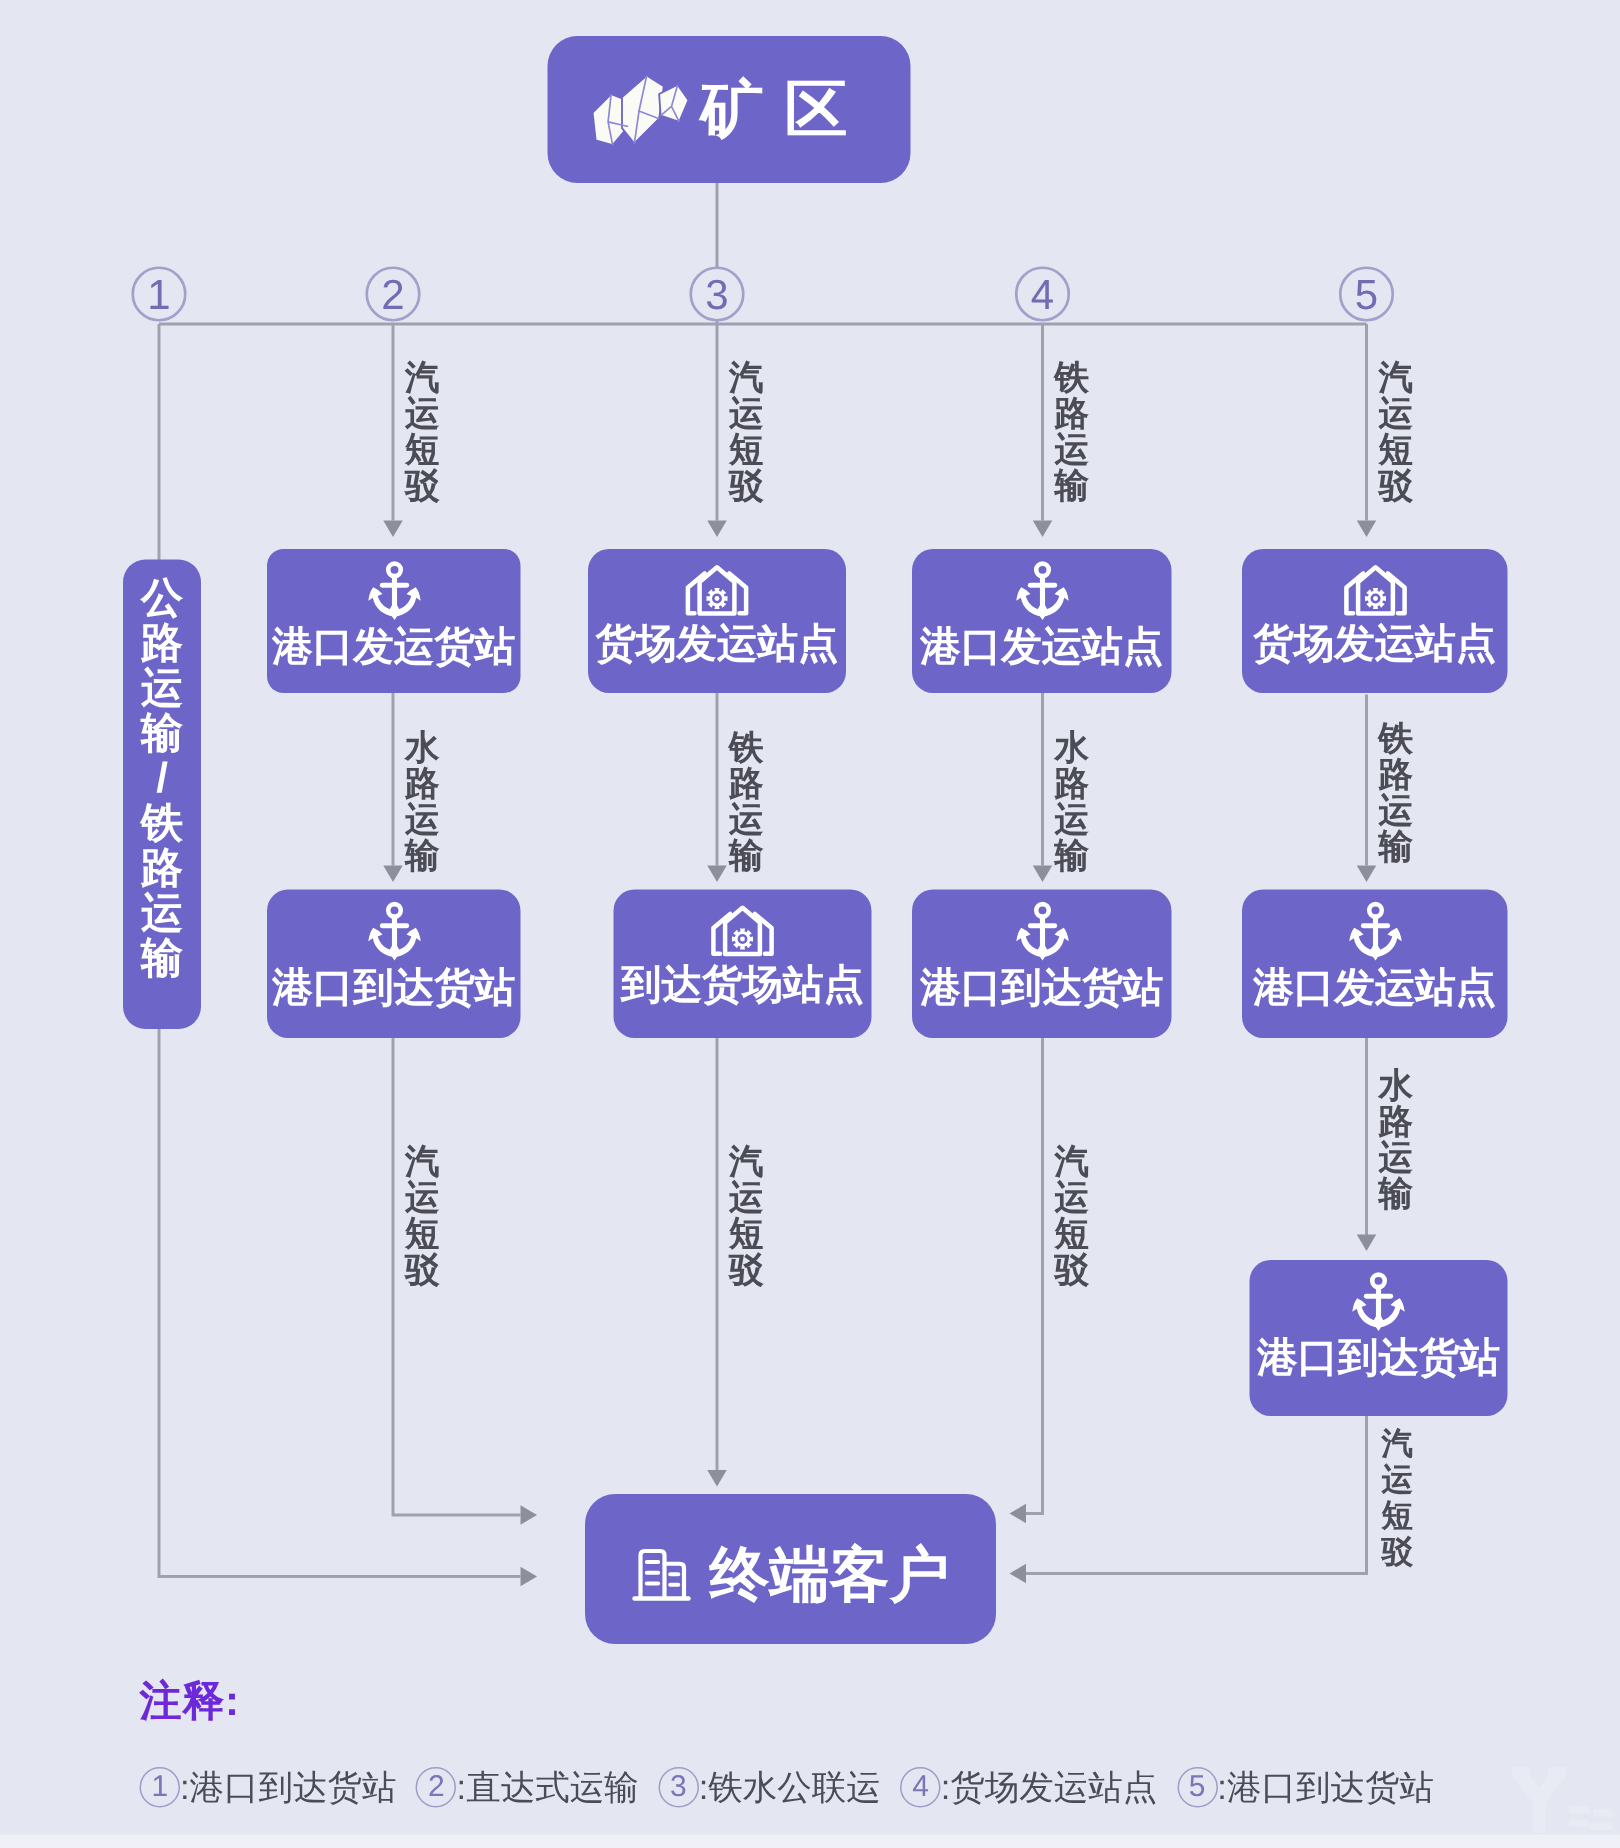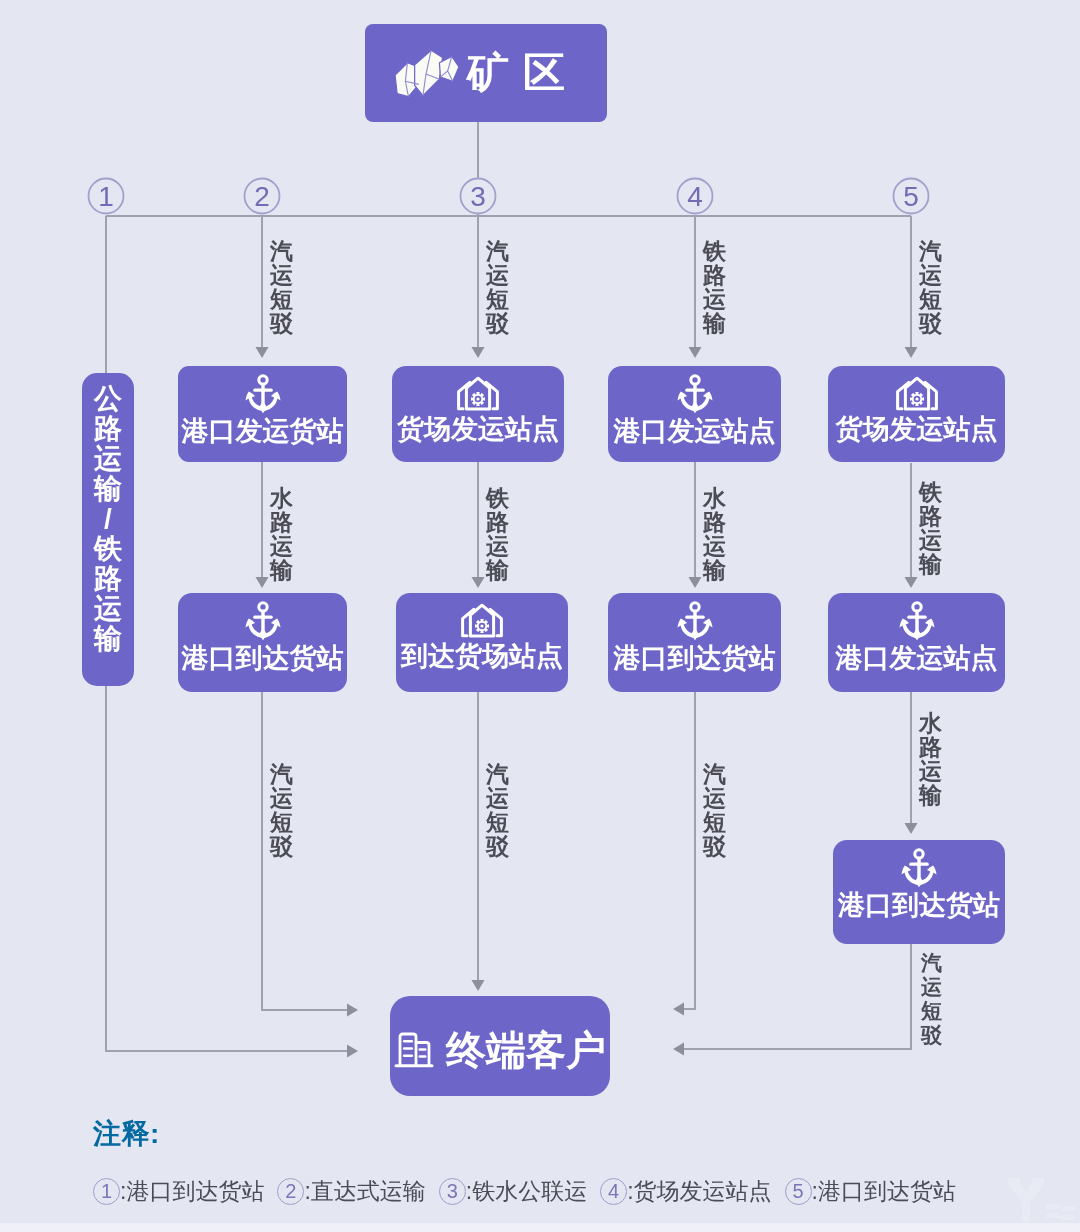--- a/index.html
+++ b/index.html
@@ -64,21 +64,21 @@
     <g fill="#716CB4" font-size="28" font-family="Liberation Sans,sans-serif" text-anchor="middle">
       <text x="106" y="206">1</text>
       <text x="262" y="206">2</text>
       <text x="478" y="206">3</text>
       <text x="695" y="206">4</text>
       <text x="911" y="206">5</text>
     </g>
   </g>
 </svg>
 
-<div class="node" style="left:365px;top:24px;width:242px;height:98px;border-radius:8px;flex-direction:row;">
+<div class="node" style="left:365px;top:24px;width:242px;height:98px;border-radius:20px;flex-direction:row;">
   <svg class="icon" width="66" height="50" viewBox="0 0 64 48">
 <g fill="#FBFBF5" stroke="#6D66C8" stroke-width="1.2" stroke-linejoin="round">
 <polygon points="2,26 14,14 27,19 25,35 15,47 4,44"></polygon>
 <polygon points="21,16 37,2 48,9 45,30 29,46 21,36"></polygon>
 <polygon points="45,14 57,8 64,18 58,32 46,28"></polygon>
 </g>
 <g fill="none" stroke="#8F89D4" stroke-width="1.1" stroke-linejoin="round">
 <path d="M14 14 L12 32 L15 47 M12 32 L25 35"></path>
 <path d="M37 2 L32 25 L45 30 M32 25 L29 46"></path>
 <path d="M57 8 L53 22 L58 32 M53 22 L46 28"></path>
@@ -147,21 +147,21 @@
 <g fill="none" stroke="#fff">
 <circle cx="20" cy="7.2" r="4.4" stroke-width="3.2"></circle>
 <path d="M20 12v25" stroke-width="3.6" stroke-linecap="round"></path>
 <path d="M11.4 18h17.2" stroke-width="3.4" stroke-linecap="round"></path>
 </g>
 <polygon fill="#fff" points="20,29 24.2,36.2 20,42.4 15.8,36.2"></polygon>
 <path fill="#fff" d="M20 40 C12.6 39.4 6.2 34.4 4.8 26.8 L1.6 28.8 Q2.5 22.4 5.1 19.4 Q9 21.1 11.6 24.2 L8.2 25.6 C10.1 31.5 14.4 35 20 35.6 C25.6 35 29.9 31.5 31.8 25.6 L28.4 24.2 Q31 21.1 34.9 19.4 Q37.5 22.4 38.4 28.8 L35.2 26.8 C33.8 34.4 27.4 39.4 20 40 Z"></path>
 </svg>
       <div class="t">港口到达货站</div>
 </div>
-<div class="node stn" style="left:396px;top:593px;width:172px;height:99px;">
+<div class="node stn" style="left:409px;top:593px;width:172px;height:99px;">
   <svg class="icon" style="margin-top:2px" width="52" height="37" viewBox="0 0 52 37">
 <g fill="none" stroke="#fff" stroke-width="3" stroke-linecap="round" stroke-linejoin="round">
 <path d="M26 3.2 L37.6 13 V34 H14.4 V13 Z"></path>
 <path d="M17.8 7.3 L6.6 16.7 V33.8 H11"></path>
 <path d="M34.2 7.3 L45.4 16.7 V33.8 H41"></path>
 </g>
 <path fill="#fff" d="M24.3 17.0 L27.7 17.0 L27.3 18.9 L28.7 19.5 L29.7 17.8 L32.2 20.3 L30.5 21.3 L31.1 22.7 L33.0 22.3 L33.0 25.7 L31.1 25.3 L30.5 26.7 L32.2 27.7 L29.7 30.2 L28.7 28.5 L27.3 29.1 L27.7 31.0 L24.3 31.0 L24.7 29.1 L23.3 28.5 L22.3 30.2 L19.8 27.7 L21.5 26.7 L20.9 25.3 L19.0 25.7 L19.0 22.3 L20.9 22.7 L21.5 21.3 L19.8 20.3 L22.3 17.8 L23.3 19.5 L24.7 18.9 Z"></path>
 <circle cx="26" cy="24" r="3.3" fill="#6D66C8"></circle>
 <circle cx="26" cy="24" r="1.6" fill="#fff"></circle>
 </svg>
@@ -198,21 +198,21 @@
 <circle cx="20" cy="7.2" r="4.4" stroke-width="3.2"></circle>
 <path d="M20 12v25" stroke-width="3.6" stroke-linecap="round"></path>
 <path d="M11.4 18h17.2" stroke-width="3.4" stroke-linecap="round"></path>
 </g>
 <polygon fill="#fff" points="20,29 24.2,36.2 20,42.4 15.8,36.2"></polygon>
 <path fill="#fff" d="M20 40 C12.6 39.4 6.2 34.4 4.8 26.8 L1.6 28.8 Q2.5 22.4 5.1 19.4 Q9 21.1 11.6 24.2 L8.2 25.6 C10.1 31.5 14.4 35 20 35.6 C25.6 35 29.9 31.5 31.8 25.6 L28.4 24.2 Q31 21.1 34.9 19.4 Q37.5 22.4 38.4 28.8 L35.2 26.8 C33.8 34.4 27.4 39.4 20 40 Z"></path>
 </svg>
       <div class="t">港口到达货站</div>
 </div>
 
-<div class="node" style="left:390px;top:996px;width:220px;height:100px;border-radius:20px;flex-direction:row;padding-top:7px;box-sizing:border-box;">
+<div class="node" style="left:390px;top:996px;width:274px;height:100px;border-radius:20px;flex-direction:row;padding-top:7px;box-sizing:border-box;">
   <svg class="icon" width="40" height="36" viewBox="0 0 40 36">
 <g fill="none" stroke="#fff" stroke-width="2.8">
 <path d="M6 33.5 V4.8 Q6 2 8.8 2 H19.2 Q22 2 22 4.8 V33.5" stroke-linecap="round"></path>
 <path d="M22 10.5 H32.2 Q35 10.5 35 13.3 V33.5" stroke-linecap="round"></path>
 <path d="M2 33.7 H38" stroke-linecap="round" stroke-width="3"></path>
 </g>
 <g stroke="#fff" stroke-width="2.6" stroke-linecap="round">
 <path d="M10.2 9.3 H17.8"></path>
 <path d="M10.2 16.5 H17.8"></path>
 <path d="M10.2 23.7 H17.8"></path>
@@ -233,21 +233,21 @@
 <div class="vlabel" style="left:703px;top:486px;">水<br>路<br>运<br>输</div>
 <div class="vlabel" style="left:919px;top:480px;">铁<br>路<br>运<br>输</div>
 
 <div class="vlabel" style="left:270px;top:762px;">汽<br>运<br>短<br>驳</div>
 <div class="vlabel" style="left:486px;top:762px;">汽<br>运<br>短<br>驳</div>
 <div class="vlabel" style="left:703px;top:762px;">汽<br>运<br>短<br>驳</div>
 <div class="vlabel" style="left:919px;top:711px;">水<br>路<br>运<br>输</div>
 
 <div class="vlabel" style="left:920px;top:951px;font-size:21px;">汽<br>运<br>短<br>驳</div>
 
-<div style="position:absolute;left:93px;top:1115px;font-size:28px;font-weight:700;color:#0369a1;letter-spacing:0.5px;">注释:</div>
+<div style="position:absolute;left:93px;top:1115px;font-size:28px;font-weight:700;color:#6d28d9;letter-spacing:0.5px;">注释:</div>
 <div style="position:absolute;left:93px;top:1176px;font-size:23px;color:#4B4C56;font-weight:500;display:flex;align-items:center;white-space:nowrap;">
   <span class="lc">1</span>
       <span>:港口到达货站</span>
   <span class="lc" style="margin-left:13px;">2</span>
       <span> :直达式运输</span>
   <span class="lc" style="margin-left:13px;">3</span>
       <span> :铁水公联运</span>
   <span class="lc" style="margin-left:13px;">4</span>
       <span> :货场发运站点</span>
   <span class="lc" style="margin-left:13px;">5</span>

